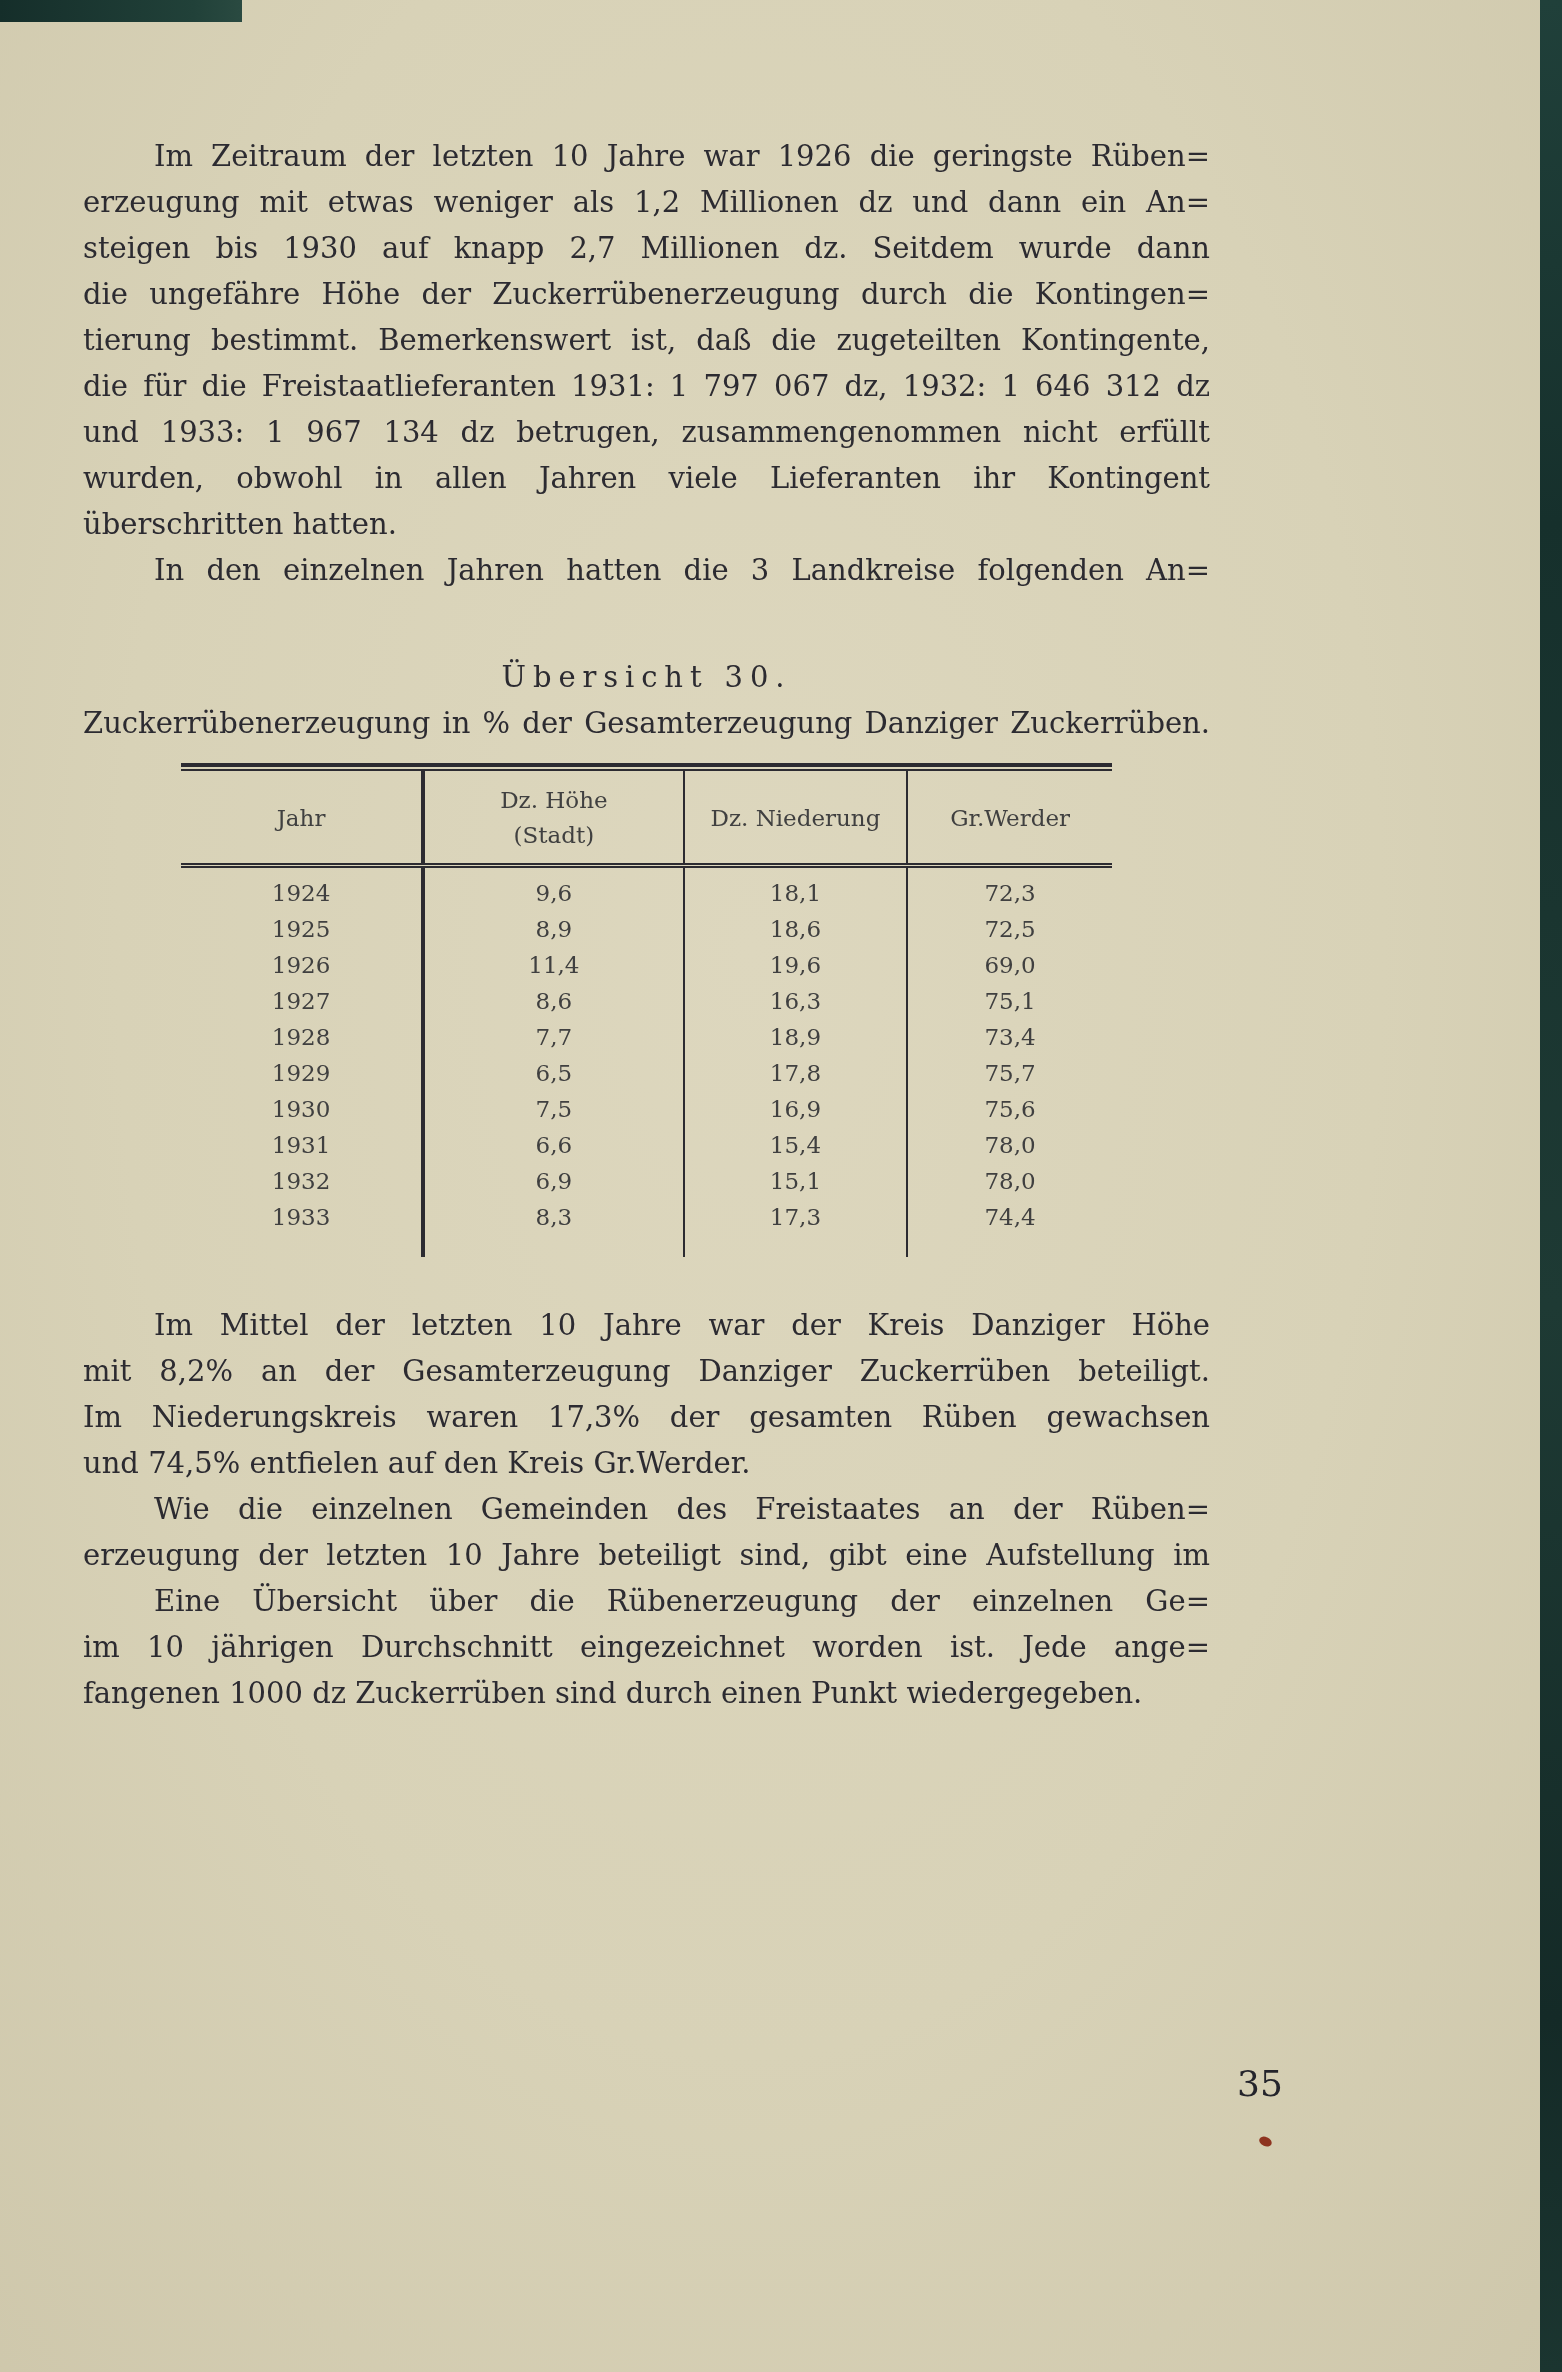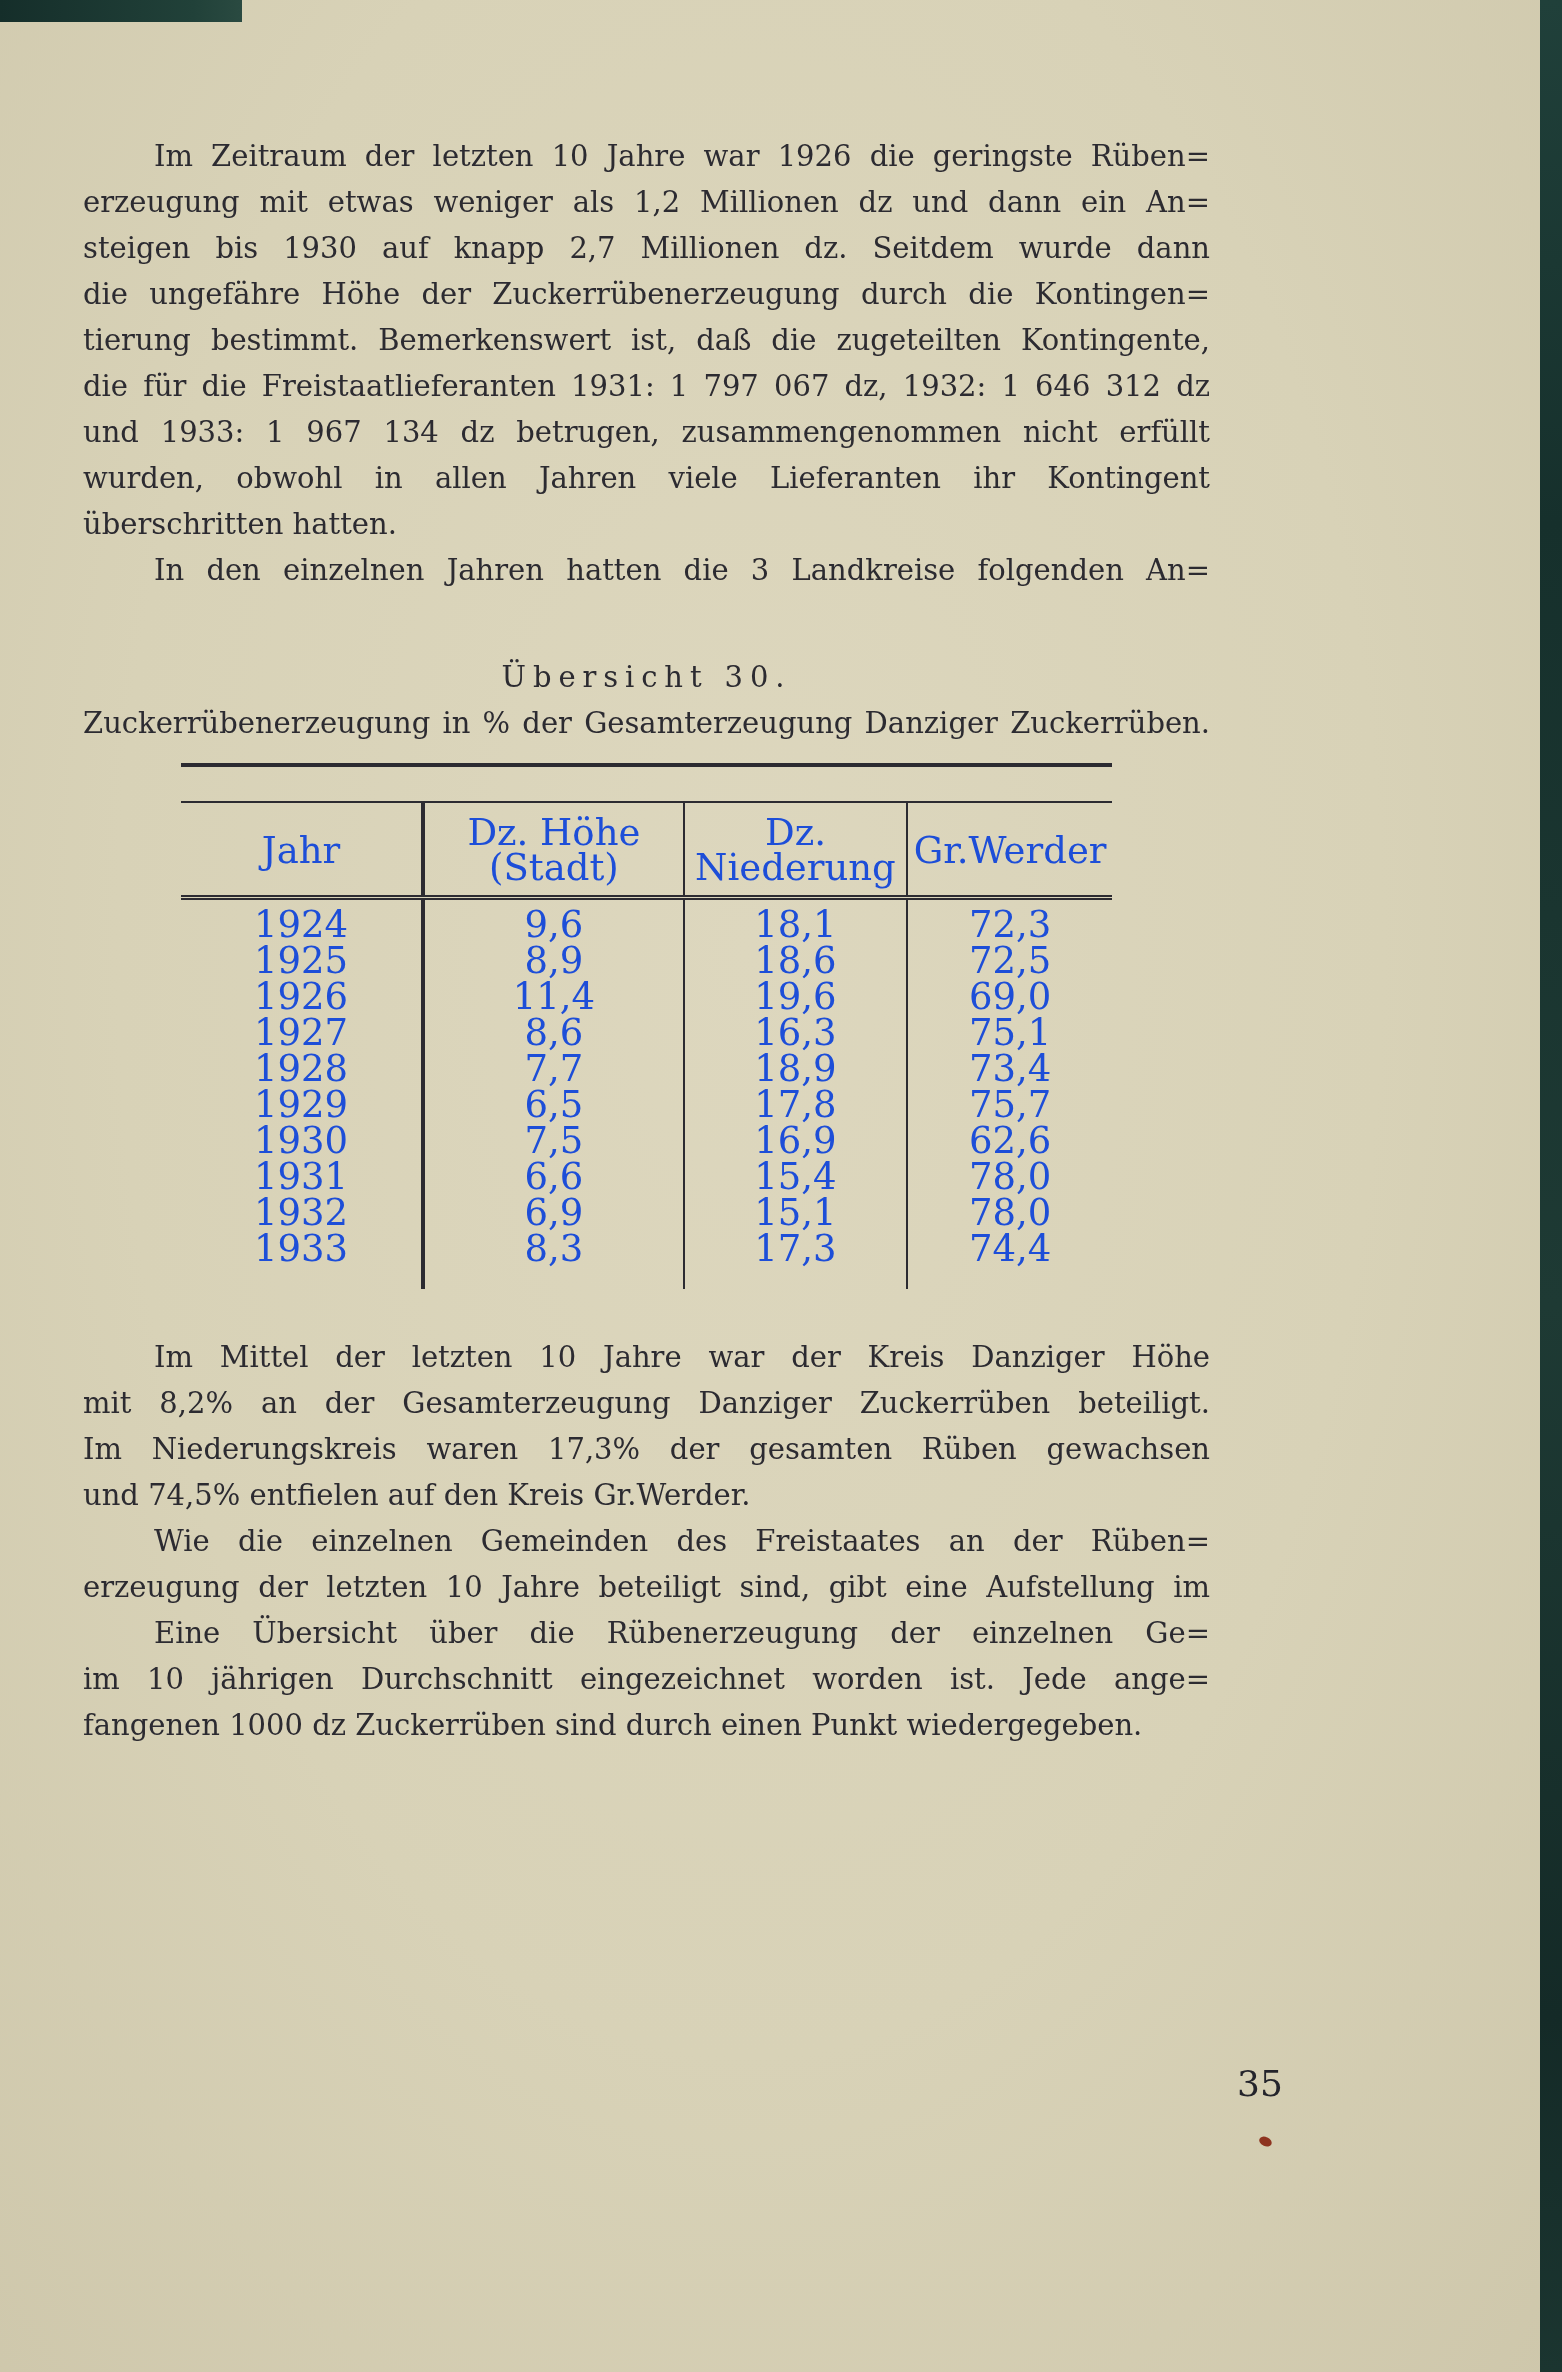--- a/index.html
+++ b/index.html
@@ -28,21 +28,21 @@
   .para .line.first { text-indent:71px; }
 
   .uebersicht { margin-top:63px; }
   .t-title { text-align:center; letter-spacing:6.9px; line-height:43px; }
   .t-subtitle { text-align:justify; text-align-last:justify; line-height:43px; margin-top:3px; margin-bottom:17.6px; }
 
   .table-wrap {
     margin-left:98px; width:931px;
     border-top:4.9px solid #2c2b31; padding-top:2.9px;
   }
-  table { width:100%; border-collapse:collapse; border-top:2px solid #2c2b31; font-size:37px; color:#1d4ed8;margin-top:32px; }
+  table { width:100%; border-collapse:collapse; border-top:2px solid #2c2b31; font-size:23px; color:#404040; }
   th { font-weight:normal; padding:11.8px 0 9.8px; border-bottom:5.9px double #2c2b31; line-height:35px; text-align:center; }
   td { text-align:center; line-height:36px; padding:0; }
   tbody tr:first-child td { padding-top:7px;text-align:center; }
   tbody tr:last-child td { padding-bottom:21.6px; }
   th:nth-child(1), td:nth-child(1) { width:26%; border-right:4.9px solid #2c2b31; }
   th:nth-child(2), td:nth-child(2) { width:28%; border-right:2px solid #2c2b31; }
   th:nth-child(3), td:nth-child(3) { width:24%; border-right:2px solid #2c2b31; }
   th:nth-child(4), td:nth-child(4) { width:22%; }
 
   .after-table { margin-top:45px; }
@@ -133,21 +133,21 @@
               <tr>
               <td>1929</td>
               <td>6,5</td>
               <td>17,8</td>
               <td>75,7</td>
             </tr>
               <tr>
               <td>1930</td>
               <td>7,5</td>
               <td>16,9</td>
-              <td>62,6</td>
+              <td>75,6</td>
             </tr>
               <tr>
               <td>1931</td>
               <td>6,6</td>
               <td>15,4</td>
               <td>78,0</td>
             </tr>
               <tr>
               <td>1932</td>
               <td>6,9</td>

